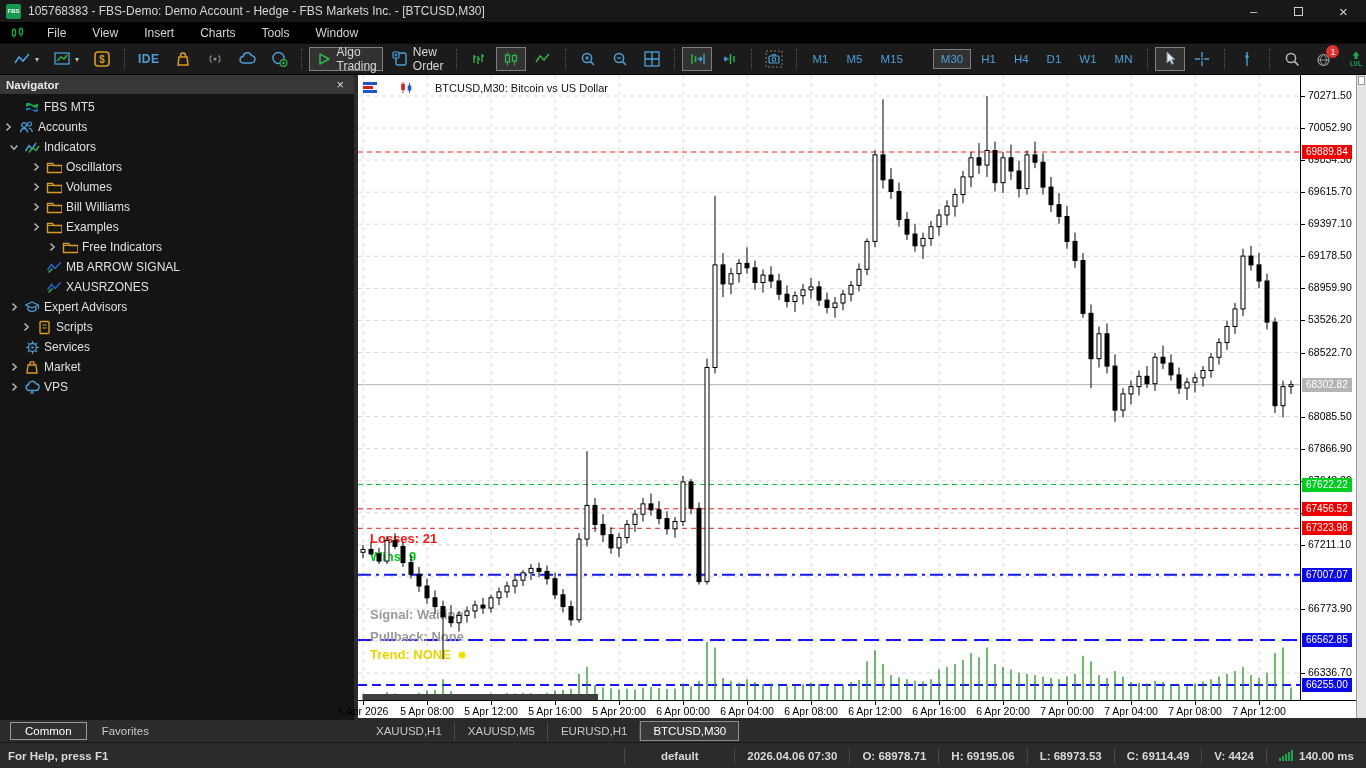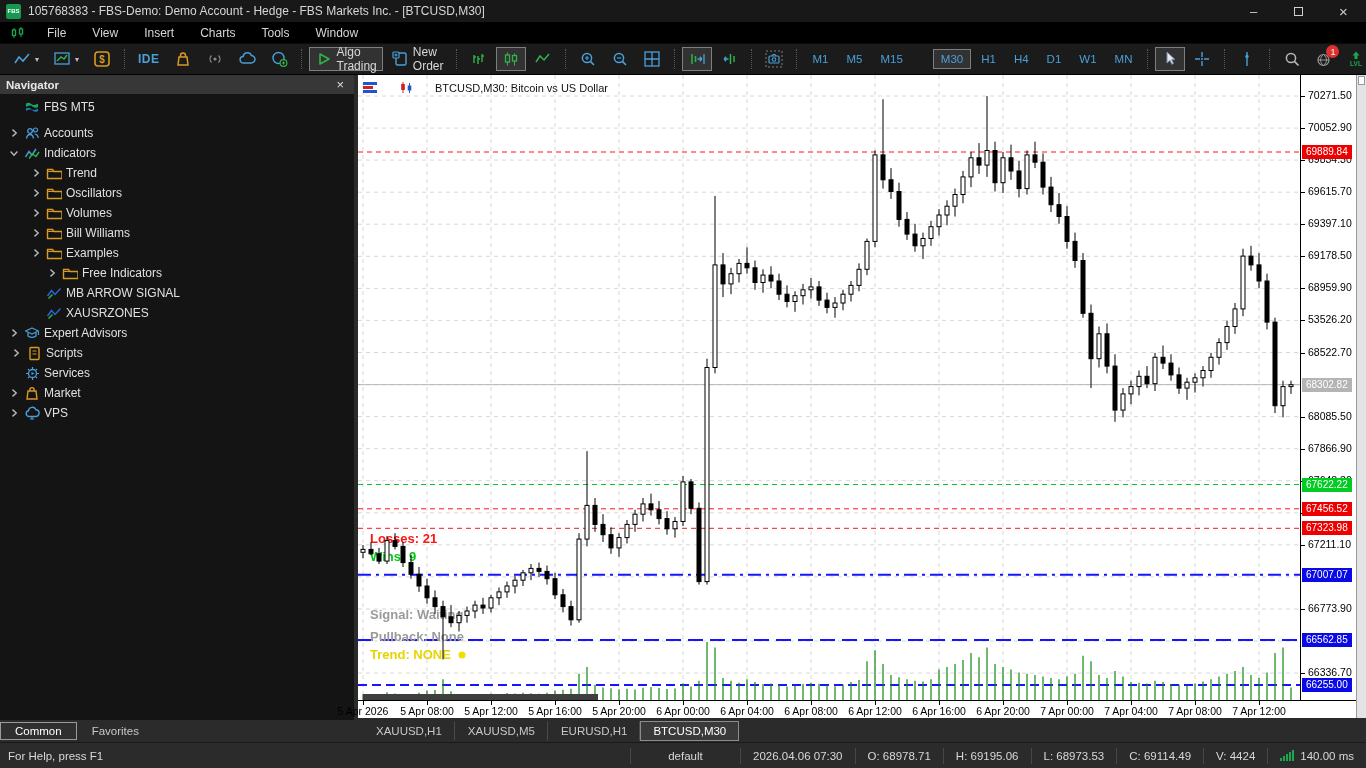--- a/index.html
+++ b/index.html
@@ -52,30 +52,30 @@
   .plabel { position:absolute; left:7px; font-size:10.5px; color:#000; white-space:nowrap; }
   .pbadge { position:absolute; left:1px; height:14px; line-height:14px; color:#fff; font-size:10px; padding:0 4px; white-space:nowrap; z-index:3; }
   #taxis { position:absolute; left:0; top:625px; width:998px; height:18px; background:#fff; border-top:1px solid #000; }
   .ttick { position:absolute; top:0; width:1px; height:4px; background:#000; }
   .tlabel { position:absolute; top:4px; width:80px; margin-left:-40px; text-align:center; font-size:10.5px; color:#000; white-space:nowrap; }
   #vscroll { position:absolute; left:1356px; top:75px; width:10px; height:643px; background:#e4e4e4; border-left:1px solid #9a9a9a; }
   #vscroll i { position:absolute; left:1px; top:1px; width:7px; height:9px; background:#fff; border:1px solid #999; }
 
   
   #bottom-tabs { position:absolute; left:0; top:720px; width:1366px; height:22px; background:#2b2b2b; display:flex; align-items:center; }
-  #nav-tabs { width:358px; display:flex; }
+  #nav-tabs { width:358px; display:flex; padding-left:10px; }
   .panel-tab { font-size:11.5px; color:#c8c8c8; padding:2px 14px; border:1px solid transparent; }
   .panel-tab.active { border:1px solid #9a9a9a; background:#2f2f2f; color:#fff; }
   #chart-tabs { display:flex; align-items:center; margin-left:5px; }
   .chart-tab { font-size:11.5px; color:#c8c8c8; padding:3px 12px; border:1px solid transparent; border-right:1px solid #4a4a4a; }
   .chart-tab:last-child { border-right-color:transparent; }
   .chart-tab.active { border:1px solid #8c8c8c; background:#3a3a3a; color:#fff; }
 
   
-  #statusbar { position:absolute; left:0; top:742px; width:1366px; height:26px; background:#2b2b2b; display:flex; align-items:center; color:#d8d8d8; font-size:11.5px; border-top:1px solid #1a1a1a; }
+  #statusbar { position:absolute; left:0; top:742px; width:1366px; height:26px; background:#2b2b2b; display:flex; align-items:center; color:#d8d8d8; font-size:11.5px; border-top:1px solid #1a1a1a;font-weight:bold; }
   #status-help { padding-left:8px; flex:1; }
   .status-seg { padding:0 12px; border-left:1px solid #474747; height:16px; display:flex; align-items:center; white-space:nowrap; }
   .status-seg.profile { min-width:110px; justify-content:center; }
   .sigbars { display:inline-flex; align-items:flex-end; gap:1px; margin-right:6px; }
   .sigbars i { width:2px; background:#17a94f; display:inline-block; }
 </style>
 </head>
 <body>
 
 <div id="app">
@@ -347,21 +347,21 @@
         <div class="nav-row" style="padding-left: 6px;">
           <span class="nav-arrow"></span>
           <span class="nav-ico">
             <svg width="16" height="16" viewBox="0 0 16 16">
               <path d="M2 4.5c4-2.5 5 1.5 8 1.5 1.8 0 4-1.5 4-1.5v3.5c-4 2.5-5-1.5-8-1.5-1.8 0-4 1.5-4 1.5z" fill="#18a860"></path>
               <path d="M2 9.5c4-2.5 5 1.5 8 1.5 1.8 0 4-1.5 4-1.5v2.5c-4 2.5-5-1.5-8-1.5-1.8 0-4 1.5-4 1.5z" fill="#1e78c8"></path>
             </svg>
           </span>
           <span class="nav-label">FBS MT5</span>
         </div>
-        <div class="nav-row" style="padding-left: 6px; margin-top: 6px;">
+        <div class="nav-row" style="padding-left: 0;">
           <span class="nav-arrow">
             <svg width="12" height="12" viewBox="0 0 16 16">
               <polyline points="6,3.5 11,8 6,12.5" stroke="#b8b8b8" stroke-width="1.8" fill="none"></polyline>
             </svg>
           </span>
           <span class="nav-ico">
             <svg width="16" height="16" viewBox="0 0 16 16">
               <circle cx="6" cy="6" r="2.3" stroke="#4a9fd8" fill="none" stroke-width="1.3"></circle>
               <path d="M2.5 13.5c.3-2.6 1.8-4 3.5-4s3.2 1.4 3.5 4" stroke="#4a9fd8" fill="none" stroke-width="1.3"></path>
               <circle cx="11.5" cy="5" r="2" stroke="#4a9fd8" fill="none" stroke-width="1.2"></circle>
@@ -389,76 +389,62 @@
             <svg width="12" height="12" viewBox="0 0 16 16">
               <polyline points="6,3.5 11,8 6,12.5" stroke="#b8b8b8" stroke-width="1.8" fill="none"></polyline>
             </svg>
           </span>
           <span class="nav-ico">
             <svg width="16" height="16" viewBox="0 0 16 16">
               <path d="M1.5 4.5h5l1.5 2h8v7h-14.5z" stroke="#d89a20" fill="none" stroke-width="1.4"></path>
               <path d="M1.5 6.5h6.5" stroke="#d89a20" stroke-width="1"></path>
             </svg>
           </span>
-          <span class="nav-label">Trend</span>
+          <span class="nav-label">Oscillators</span>
         </div>
         <div class="nav-row" style="padding-left: 28px;">
           <span class="nav-arrow">
             <svg width="12" height="12" viewBox="0 0 16 16">
               <polyline points="6,3.5 11,8 6,12.5" stroke="#b8b8b8" stroke-width="1.8" fill="none"></polyline>
             </svg>
           </span>
           <span class="nav-ico">
             <svg width="16" height="16" viewBox="0 0 16 16">
               <path d="M1.5 4.5h5l1.5 2h8v7h-14.5z" stroke="#d89a20" fill="none" stroke-width="1.4"></path>
               <path d="M1.5 6.5h6.5" stroke="#d89a20" stroke-width="1"></path>
             </svg>
           </span>
-          <span class="nav-label">Oscillators</span>
+          <span class="nav-label">Volumes</span>
         </div>
         <div class="nav-row" style="padding-left: 28px;">
           <span class="nav-arrow">
             <svg width="12" height="12" viewBox="0 0 16 16">
               <polyline points="6,3.5 11,8 6,12.5" stroke="#b8b8b8" stroke-width="1.8" fill="none"></polyline>
             </svg>
           </span>
           <span class="nav-ico">
             <svg width="16" height="16" viewBox="0 0 16 16">
               <path d="M1.5 4.5h5l1.5 2h8v7h-14.5z" stroke="#d89a20" fill="none" stroke-width="1.4"></path>
               <path d="M1.5 6.5h6.5" stroke="#d89a20" stroke-width="1"></path>
             </svg>
           </span>
-          <span class="nav-label">Volumes</span>
+          <span class="nav-label">Bill Williams</span>
         </div>
         <div class="nav-row" style="padding-left: 28px;">
           <span class="nav-arrow">
             <svg width="12" height="12" viewBox="0 0 16 16">
               <polyline points="6,3.5 11,8 6,12.5" stroke="#b8b8b8" stroke-width="1.8" fill="none"></polyline>
             </svg>
           </span>
           <span class="nav-ico">
             <svg width="16" height="16" viewBox="0 0 16 16">
               <path d="M1.5 4.5h5l1.5 2h8v7h-14.5z" stroke="#d89a20" fill="none" stroke-width="1.4"></path>
               <path d="M1.5 6.5h6.5" stroke="#d89a20" stroke-width="1"></path>
             </svg>
           </span>
-          <span class="nav-label">Bill Williams</span>
-        </div>
-        <div class="nav-row" style="padding-left: 28px;">
-          <span class="nav-arrow">
-            <svg width="12" height="12" viewBox="0 0 16 16">
-              <polyline points="6,3.5 11,8 6,12.5" stroke="#b8b8b8" stroke-width="1.8" fill="none"></polyline>
-            </svg>
-          </span>
-          <span class="nav-ico">
-            <svg width="16" height="16" viewBox="0 0 16 16">
-              <path d="M1.5 4.5h5l1.5 2h8v7h-14.5z" stroke="#d89a20" fill="none" stroke-width="1.4"></path>
-              <path d="M1.5 6.5h6.5" stroke="#d89a20" stroke-width="1"></path>
-            </svg>
-          </span>
           <span class="nav-label">Examples</span>
         </div>
         <div class="nav-row" style="padding-left: 44px;">
           <span class="nav-arrow">
             <svg width="12" height="12" viewBox="0 0 16 16">
               <polyline points="6,3.5 11,8 6,12.5" stroke="#b8b8b8" stroke-width="1.8" fill="none"></polyline>
             </svg>
           </span>
           <span class="nav-ico">
             <svg width="16" height="16" viewBox="0 0 16 16">
@@ -496,21 +482,21 @@
           </span>
           <span class="nav-ico">
             <svg width="16" height="16" viewBox="0 0 16 16">
               <path d="M8 3L1.5 6 8 9l6.5-3z" stroke="#4a9fd8" fill="none" stroke-width="1.3" stroke-linejoin="round"></path>
               <path d="M4 7.5V11c2.5 1.8 5.5 1.8 8 0V7.5" stroke="#4a9fd8" fill="none" stroke-width="1.3"></path>
               <path d="M14.5 6.5v3.5" stroke="#4a9fd8" stroke-width="1.1"></path>
             </svg>
           </span>
           <span class="nav-label">Expert Advisors</span>
         </div>
-        <div class="nav-row" style="padding-left: 8px;">
+        <div class="nav-row" style="padding-left: 18px;">
           <span class="nav-arrow">
             <svg width="12" height="12" viewBox="0 0 16 16">
               <polyline points="6,3.5 11,8 6,12.5" stroke="#b8b8b8" stroke-width="1.8" fill="none"></polyline>
             </svg>
           </span>
           <span class="nav-ico">
             <svg width="16" height="16" viewBox="0 0 16 16">
               <rect x="4" y="2.5" width="9" height="12" rx="1" stroke="#d89a20" fill="none" stroke-width="1.4"></rect>
               <path d="M6.5 6h4M6.5 9h4" stroke="#d89a20" stroke-width="1.1"></path>
             </svg>

